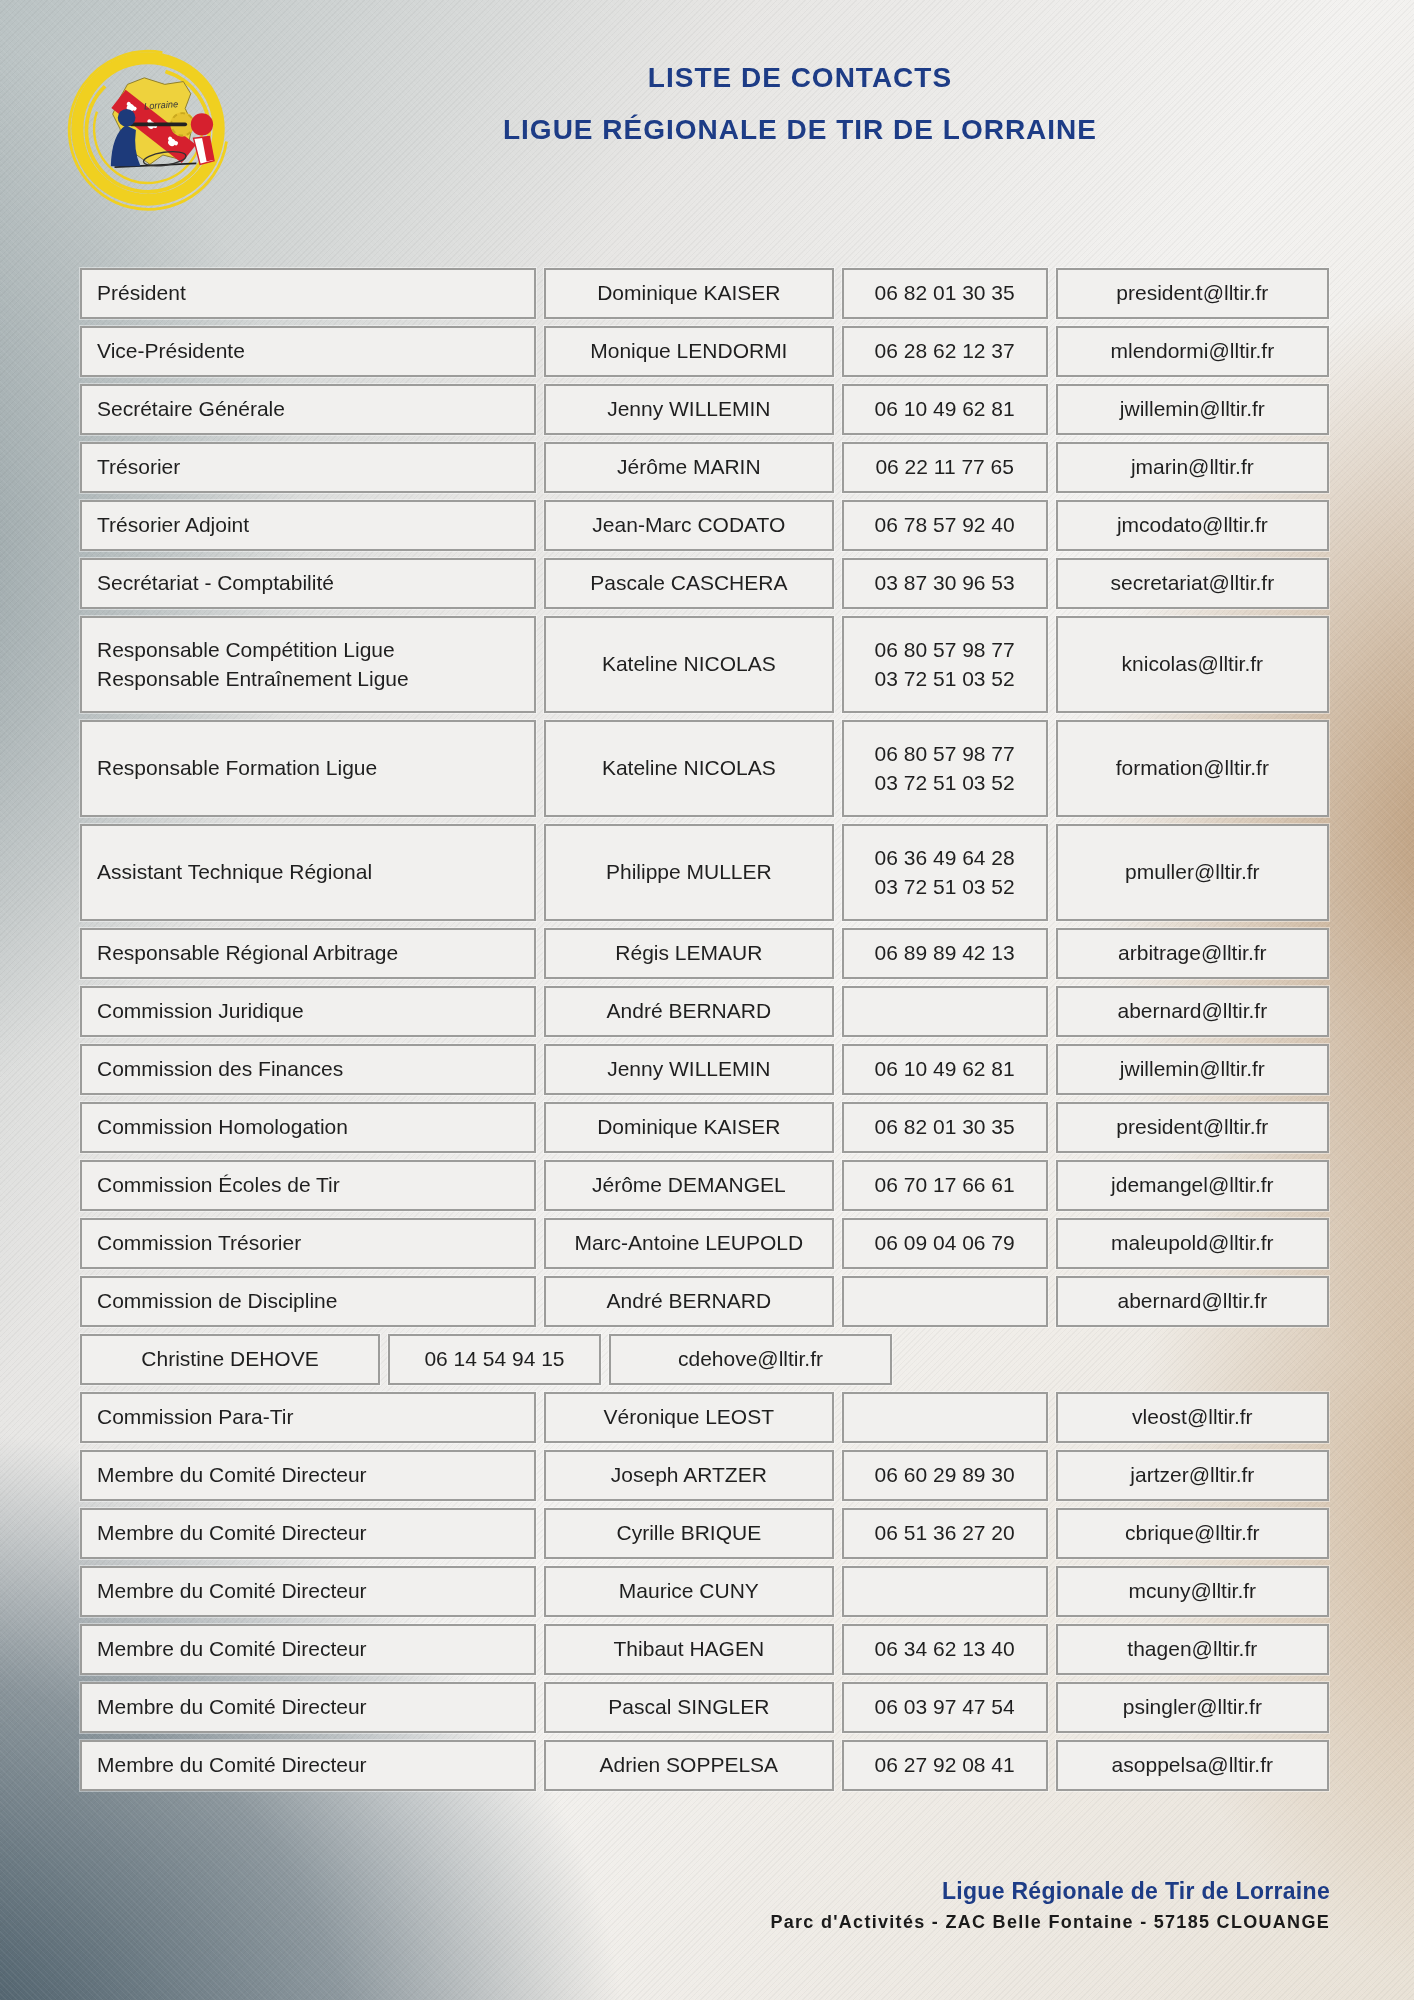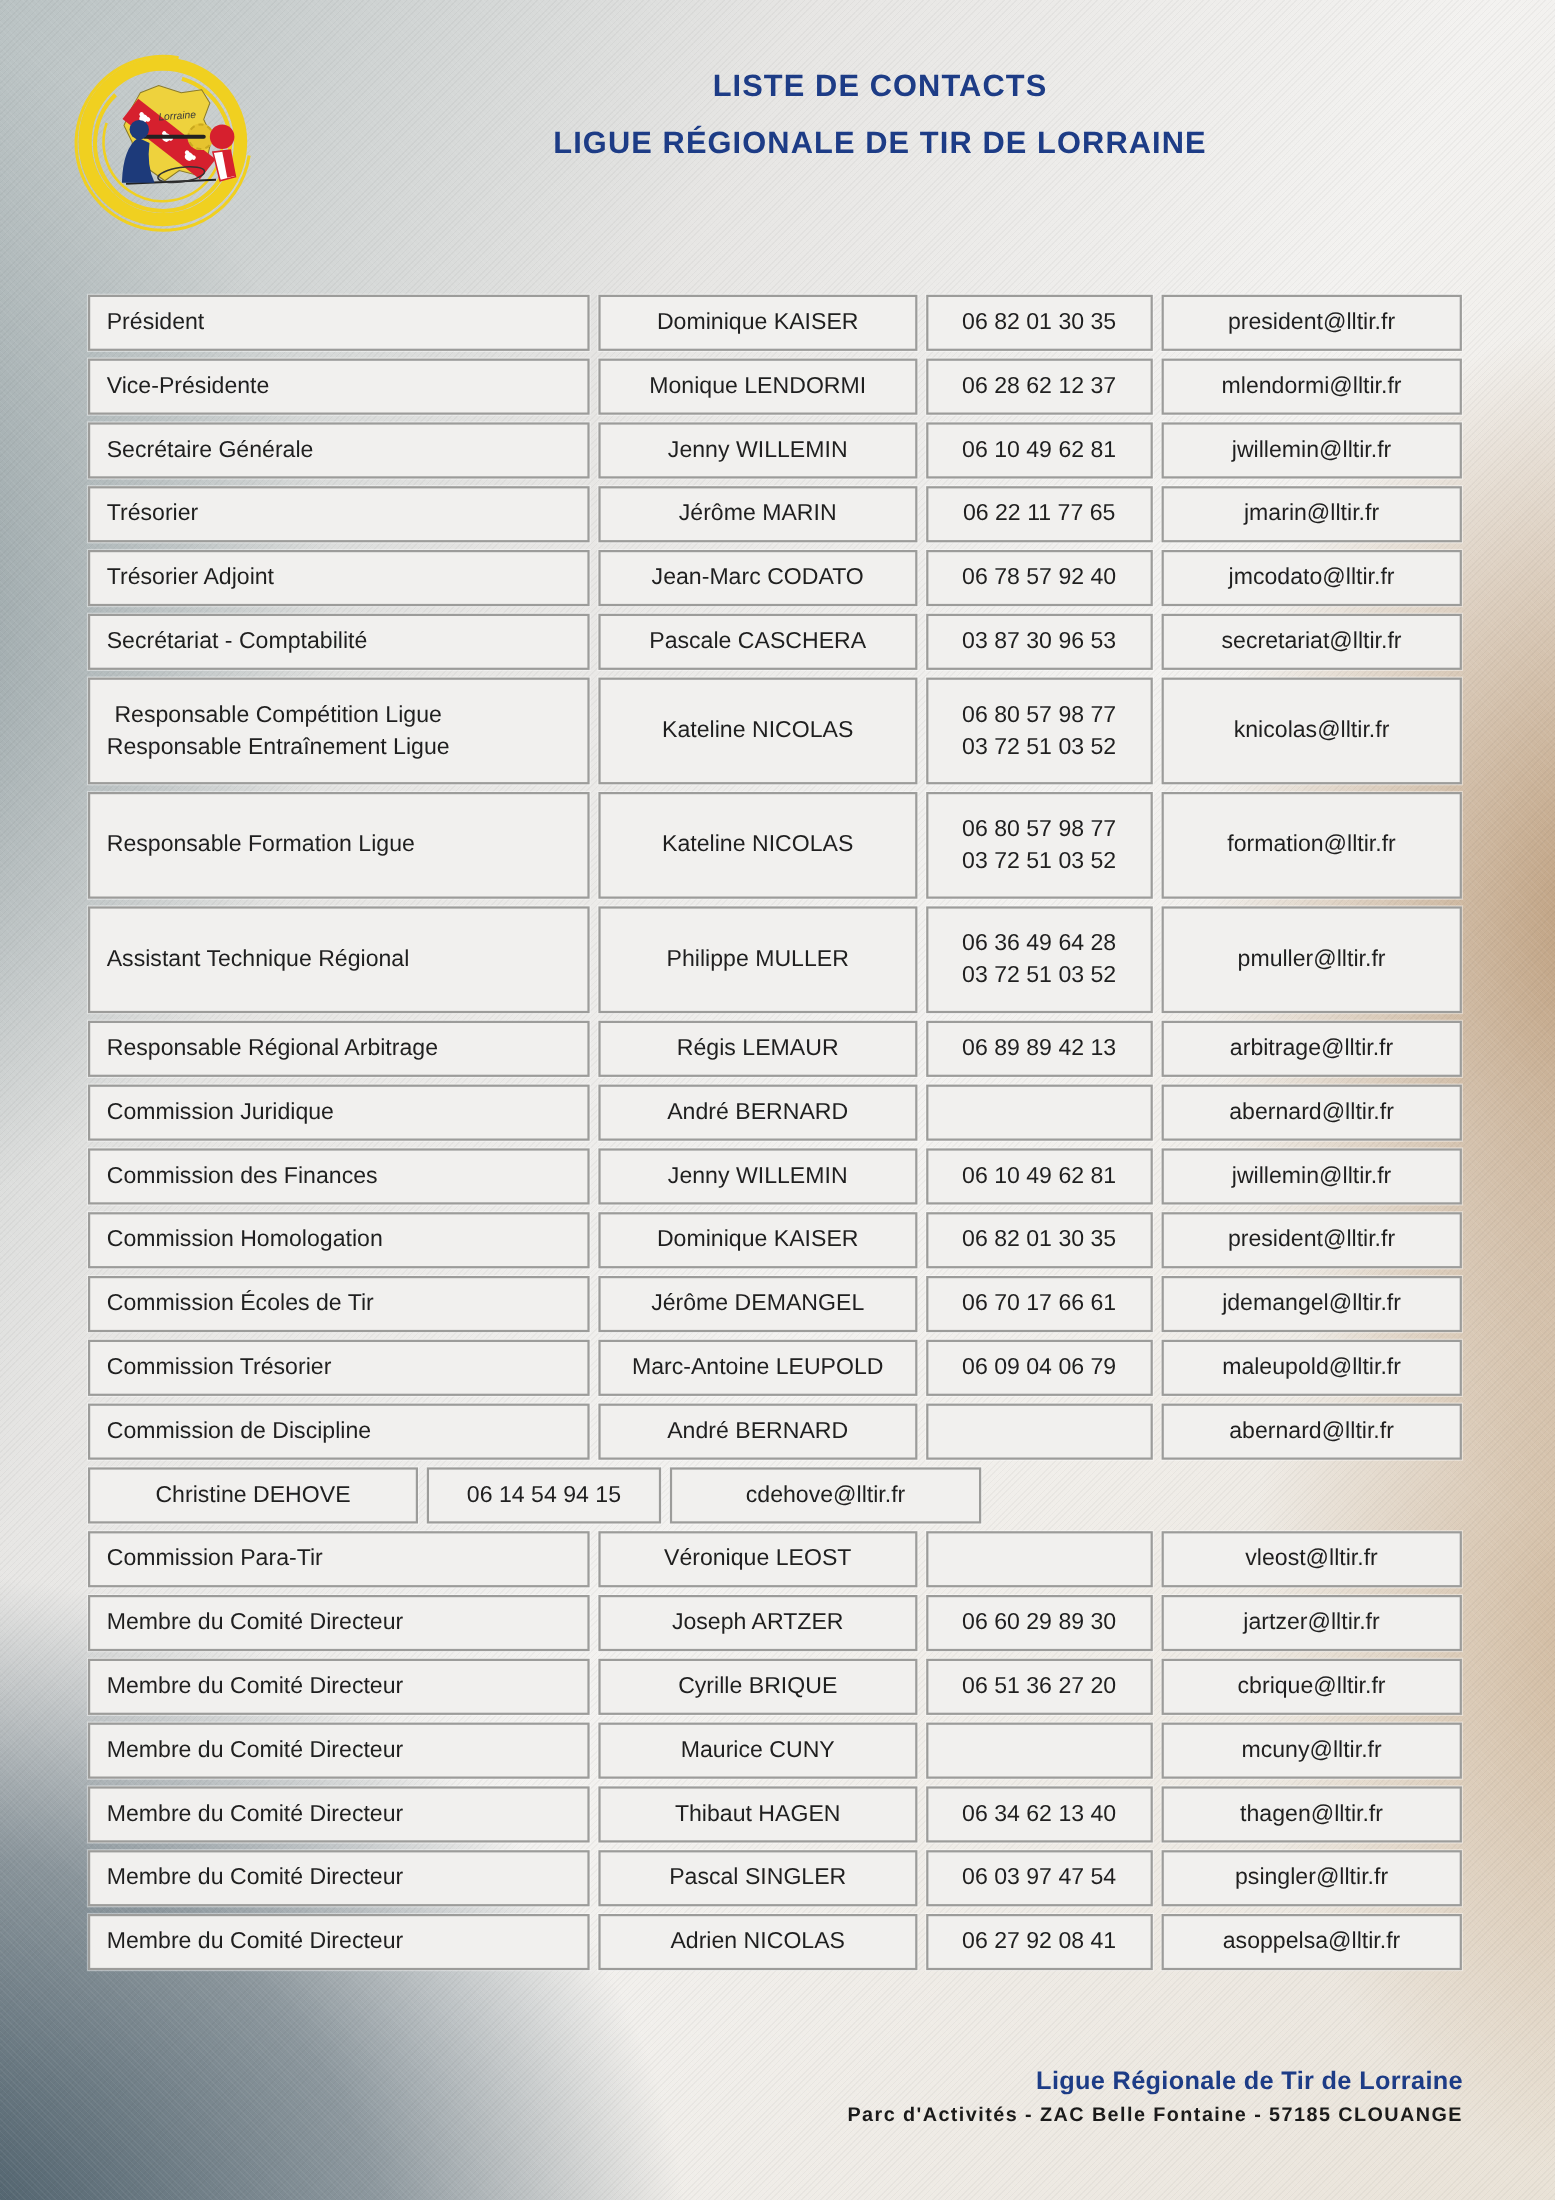--- a/index.html
+++ b/index.html
@@ -35,21 +35,21 @@
   .row { display:flex; column-gap:8px; margin-bottom:7px; align-items:stretch; min-height:51px; }
   .row.tall { min-height:97px; }
   .cell {
     box-sizing:border-box;
     background:#f1f0ee;
     border:2px solid #9c9c9a;
     box-shadow:0 0 0 1px rgba(255,255,255,0.40);
     display:flex; align-items:center;
     font-size:21px; color:#1f1f1f; line-height:1.35;
   }
-  .cell.role  { width:472px; justify-content:flex-start; text-align:center; padding:4px 8px 4px 15px; white-space:pre-line; }
+  .cell.role  { width:472px; justify-content:flex-start; text-align:left; padding:4px 8px 4px 15px; white-space:pre-line; }
   .cell.name  { width:300px; justify-content:center; text-align:center; padding:4px 6px; }
   .cell.phone { width:213px; justify-content:center; text-align:center; padding:4px 6px; white-space:pre-line; }
   .cell.email { width:283px; justify-content:center; text-align:center; padding:4px 6px; }
 
   .footer { position:absolute; right:84px; top:1878px; text-align:right; z-index:2; }
   .footer .org { font-size:23px; font-weight:bold; color:#1d3c86; letter-spacing:0.3px; margin-bottom:7px; }
   .footer .addr { font-size:18px; font-weight:bold; color:#1a1a1a; letter-spacing:1.3px; }
 </style>
 </head>
 <body>
@@ -264,21 +264,21 @@
 
     <div class="row">
       <div class="cell role">Membre du Comité Directeur</div>
       <div class="cell name">Pascal SINGLER</div>
       <div class="cell phone">06 03 97 47 54</div>
       <div class="cell email">psingler@lltir.fr</div>
     </div>
 
     <div class="row">
       <div class="cell role">Membre du Comité Directeur</div>
-      <div class="cell name">Adrien NICOLAS</div>
+      <div class="cell name">Adrien SOPPELSA</div>
       <div class="cell phone">06 27 92 08 41</div>
       <div class="cell email">asoppelsa@lltir.fr</div>
     </div>
   </div>
 
   <div class="footer">
     <div class="org">Ligue Régionale de Tir de Lorraine</div>
     <div class="addr">Parc d'Activités - ZAC Belle Fontaine - 57185 CLOUANGE</div>
   </div>
 

